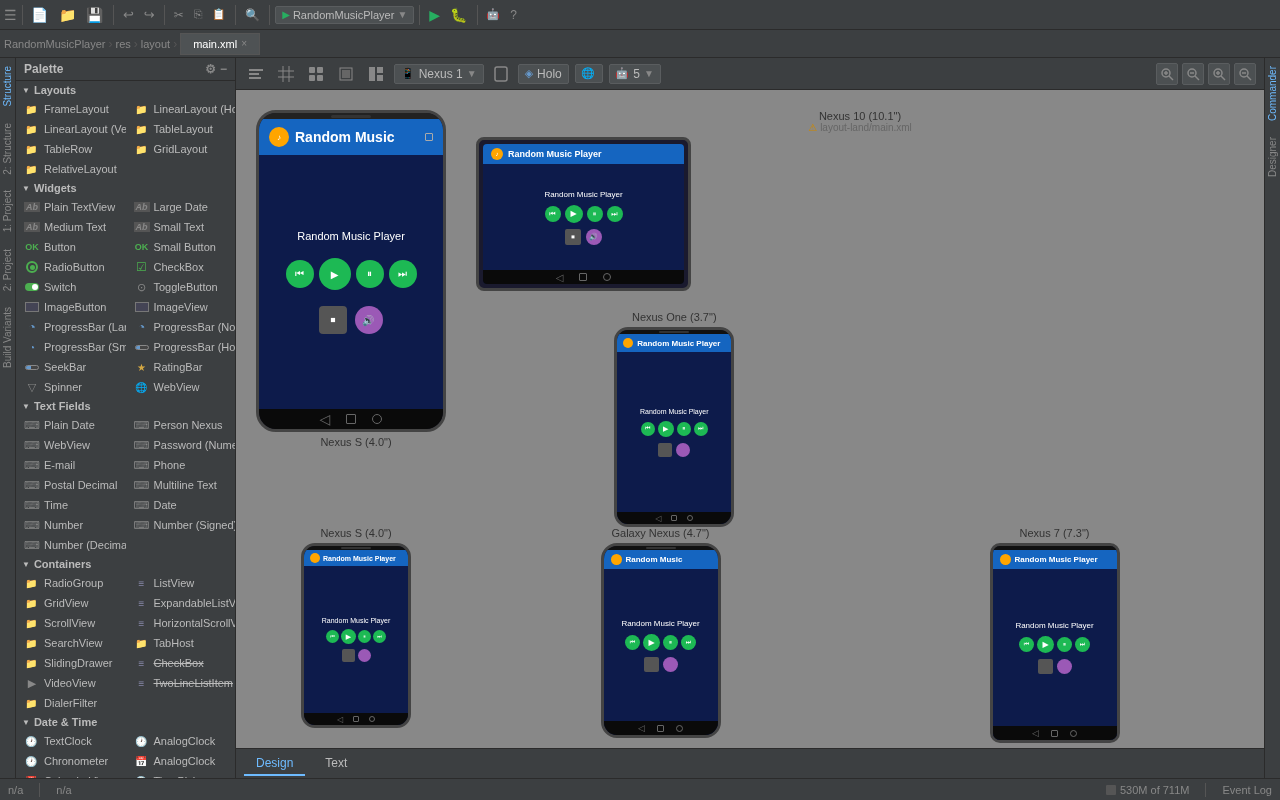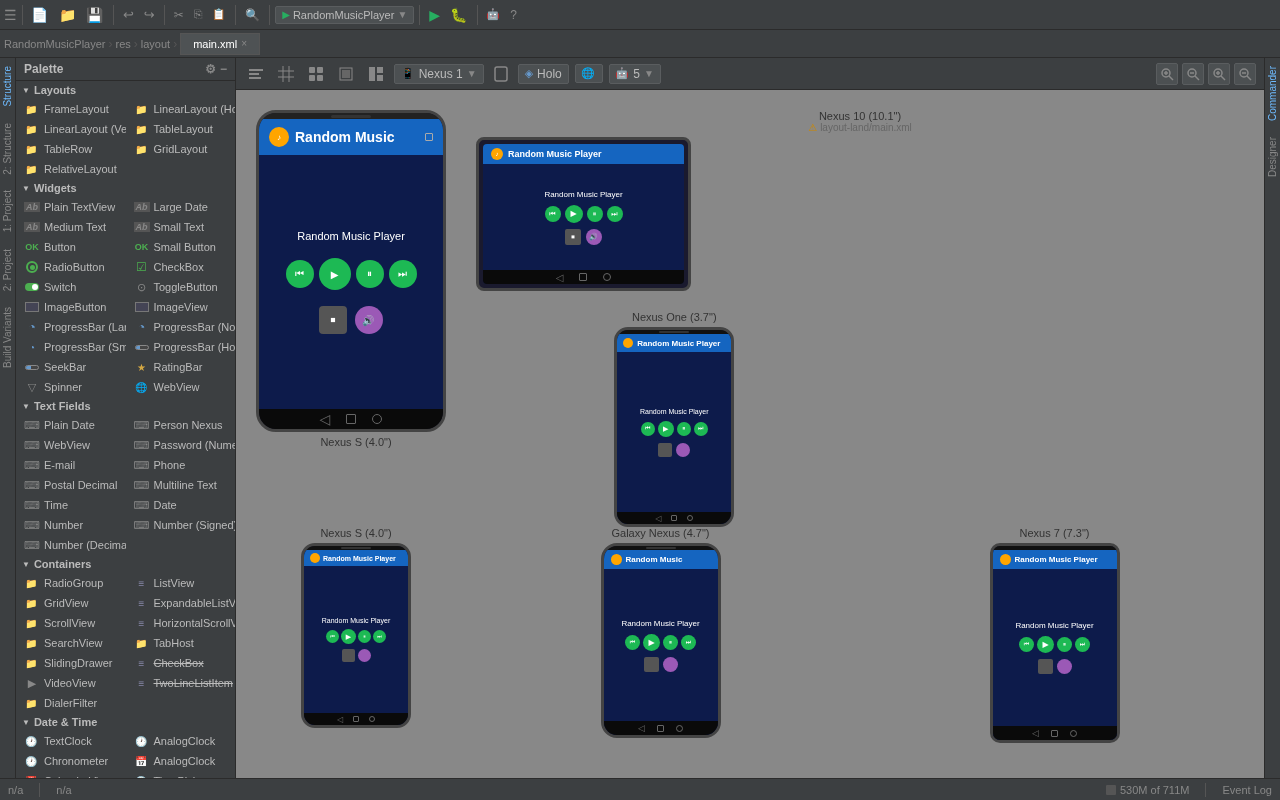--- a/index.html
+++ b/index.html
@@ -832,20 +832,24 @@
                   <span style="color:#666;font-size:9px;">◁</span>
                   <div style="width:7px;height:7px;border:1px solid #666;border-radius:1px;"></div>
                   <div style="width:7px;height:7px;border-radius:50%;border:1px solid #666;"></div>
                 </div>
               </div>
             </div>
           </div>
         </div>
       </div>
 
+      <div class="bottom-tabs">
+        <div class="bottom-tab active">Design</div>
+        <div class="bottom-tab">Text</div>
+      </div>
     </div>
 
     <div class="right-panel">
       <div class="side-tab active">Commander</div>
       <div class="side-tab">Designer</div>
     </div>
 
   </div>
 
   <div class="status-bar">

